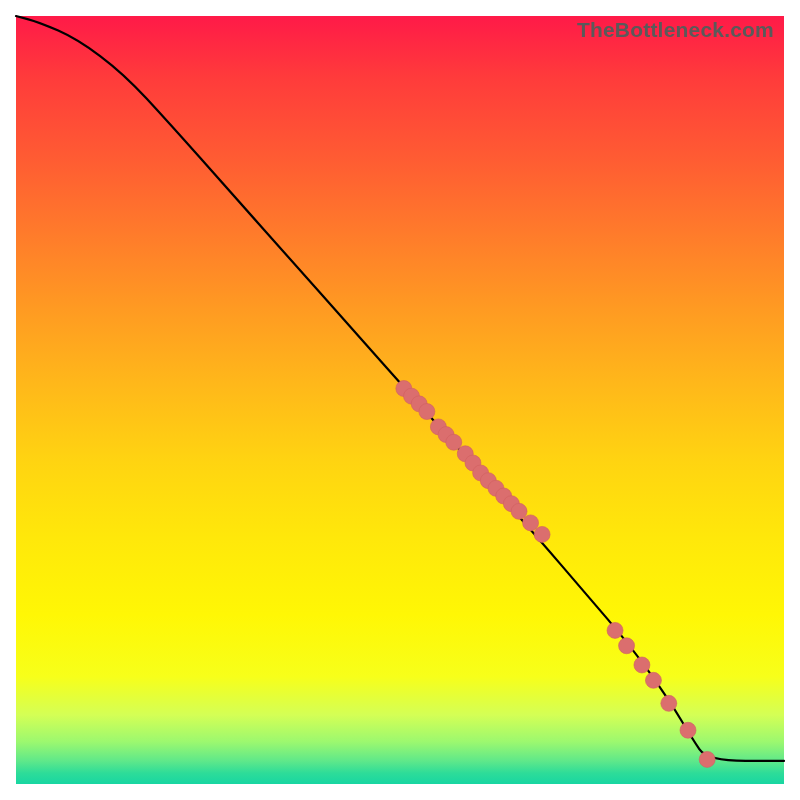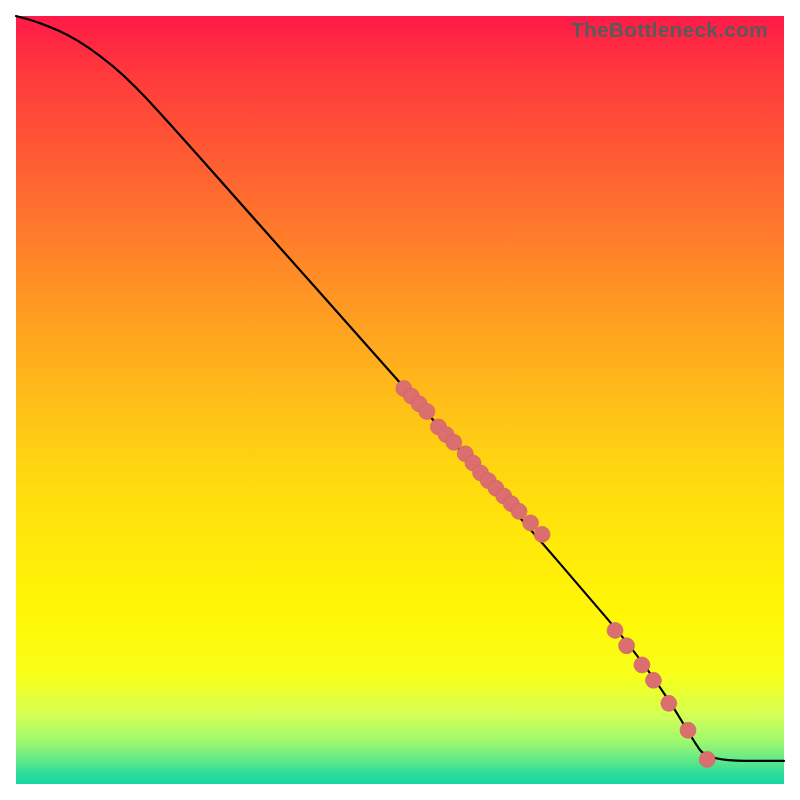--- a/index.html
+++ b/index.html
@@ -36,21 +36,21 @@
       #d4ff55 91%,
       #9cf86f 94.5%,
       #5fe88a 97%,
       #2ddc99 98.6%,
       #18d6a2 100%
     );
   }
   .watermark {
     position: absolute;
     top: 2px;
-    right: 16px;
+    right: 10px;
     font-size: 21px;
     font-weight: 600;
     color: #5a5a5a;
     letter-spacing: 0.2px;
   }
   svg.overlay {
     position: absolute;
     left: 0;
     top: 0;
     width: 768px;

